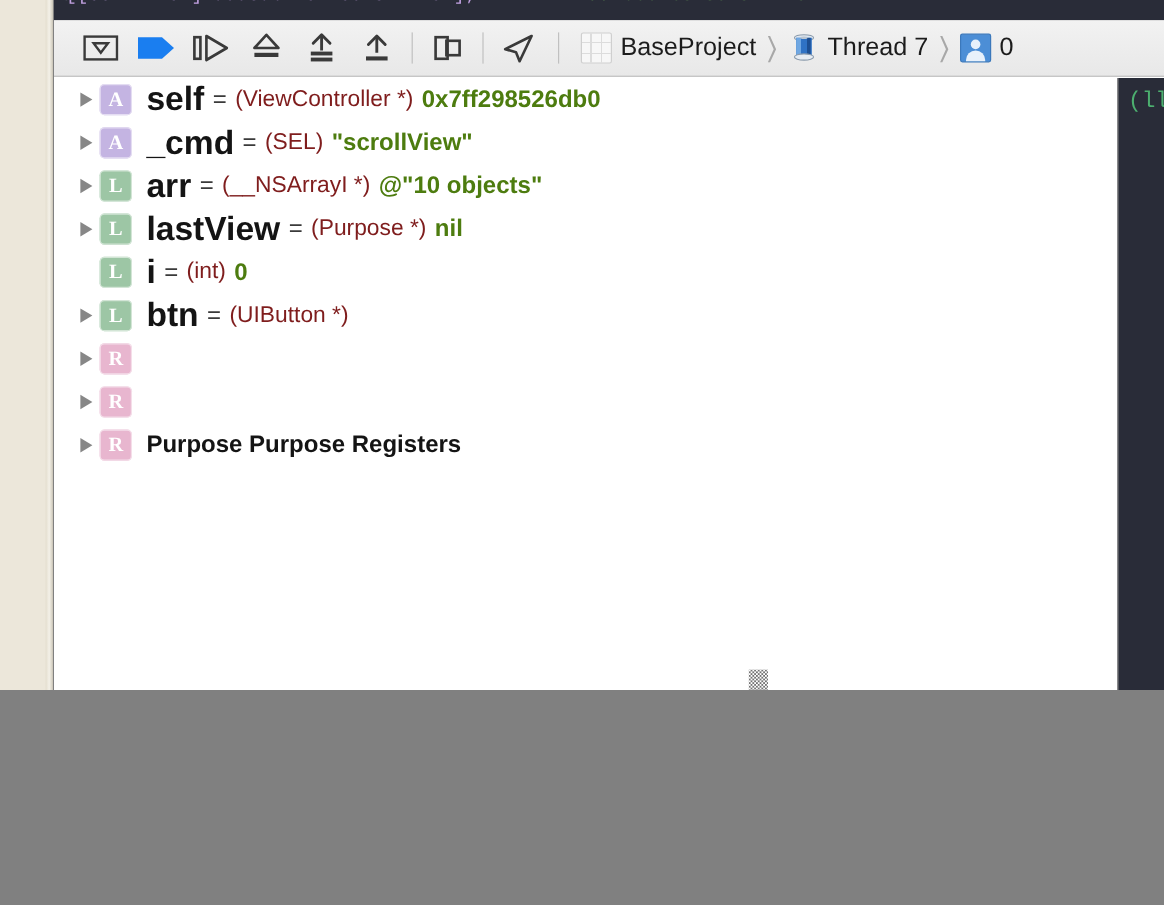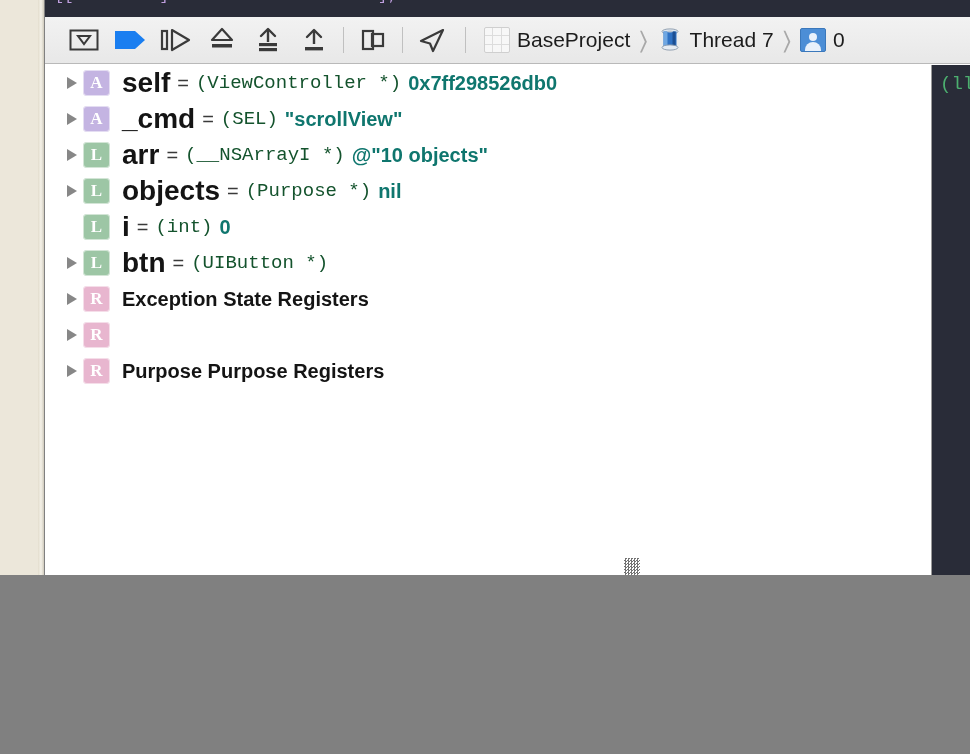--- a/index.html
+++ b/index.html
@@ -218,27 +218,26 @@
     font-weight: bold;
     color: #141414;
   }
   .v-eq {
     font-size: 20px;
     color: #3a3a3a;
     margin: 0 7px;
   }
   .v-type {
     font-size: 19px;
-    color: #14532d;
+    color: #7f1d1d;
     margin-right: 7px;
-    font-family: Liberation Mono, monospace;
   }
   .v-val {
     font-size: 20px;
-    color: #0f766e;
+    color: #4d7c0f;
     font-weight: bold;
   }
   .v-group {
     font-size: 20px;
     font-weight: bold;
     color: #141414;
   }
 
   
   .console-pane {
@@ -448,21 +447,21 @@
         <span class="v-val">@"10 objects"</span>
       </div>
 
       <div class="var-row">
         <span class="twisty">
           <svg width="12" height="14" viewBox="0 0 12 14">
               <path d="M1 1 L11 7 L1 13 Z" fill="#878787"></path>
             </svg>
         </span>
         <span class="badge l">L</span>
-        <span class="v-name">objects</span>
+        <span class="v-name">lastView</span>
         <span class="v-eq">=</span>
         <span class="v-type">(Purpose *)</span>
         <span class="v-val">nil</span>
       </div>
 
       <div class="var-row">
         <span class="twisty"></span>
         <span class="badge l">L</span>
         <span class="v-name">i</span>
         <span class="v-eq">=</span>
@@ -482,21 +481,20 @@
         <span class="v-type">(UIButton *)</span>
       </div>
 
       <div class="var-row">
         <span class="twisty">
           <svg width="12" height="14" viewBox="0 0 12 14">
               <path d="M1 1 L11 7 L1 13 Z" fill="#878787"></path>
             </svg>
         </span>
         <span class="badge r">R</span>
-        <span class="v-group">Exception State Registers</span>
       </div>
 
       <div class="var-row">
         <span class="twisty">
           <svg width="12" height="14" viewBox="0 0 12 14">
               <path d="M1 1 L11 7 L1 13 Z" fill="#878787"></path>
             </svg>
         </span>
         <span class="badge r">R</span>
       </div>

